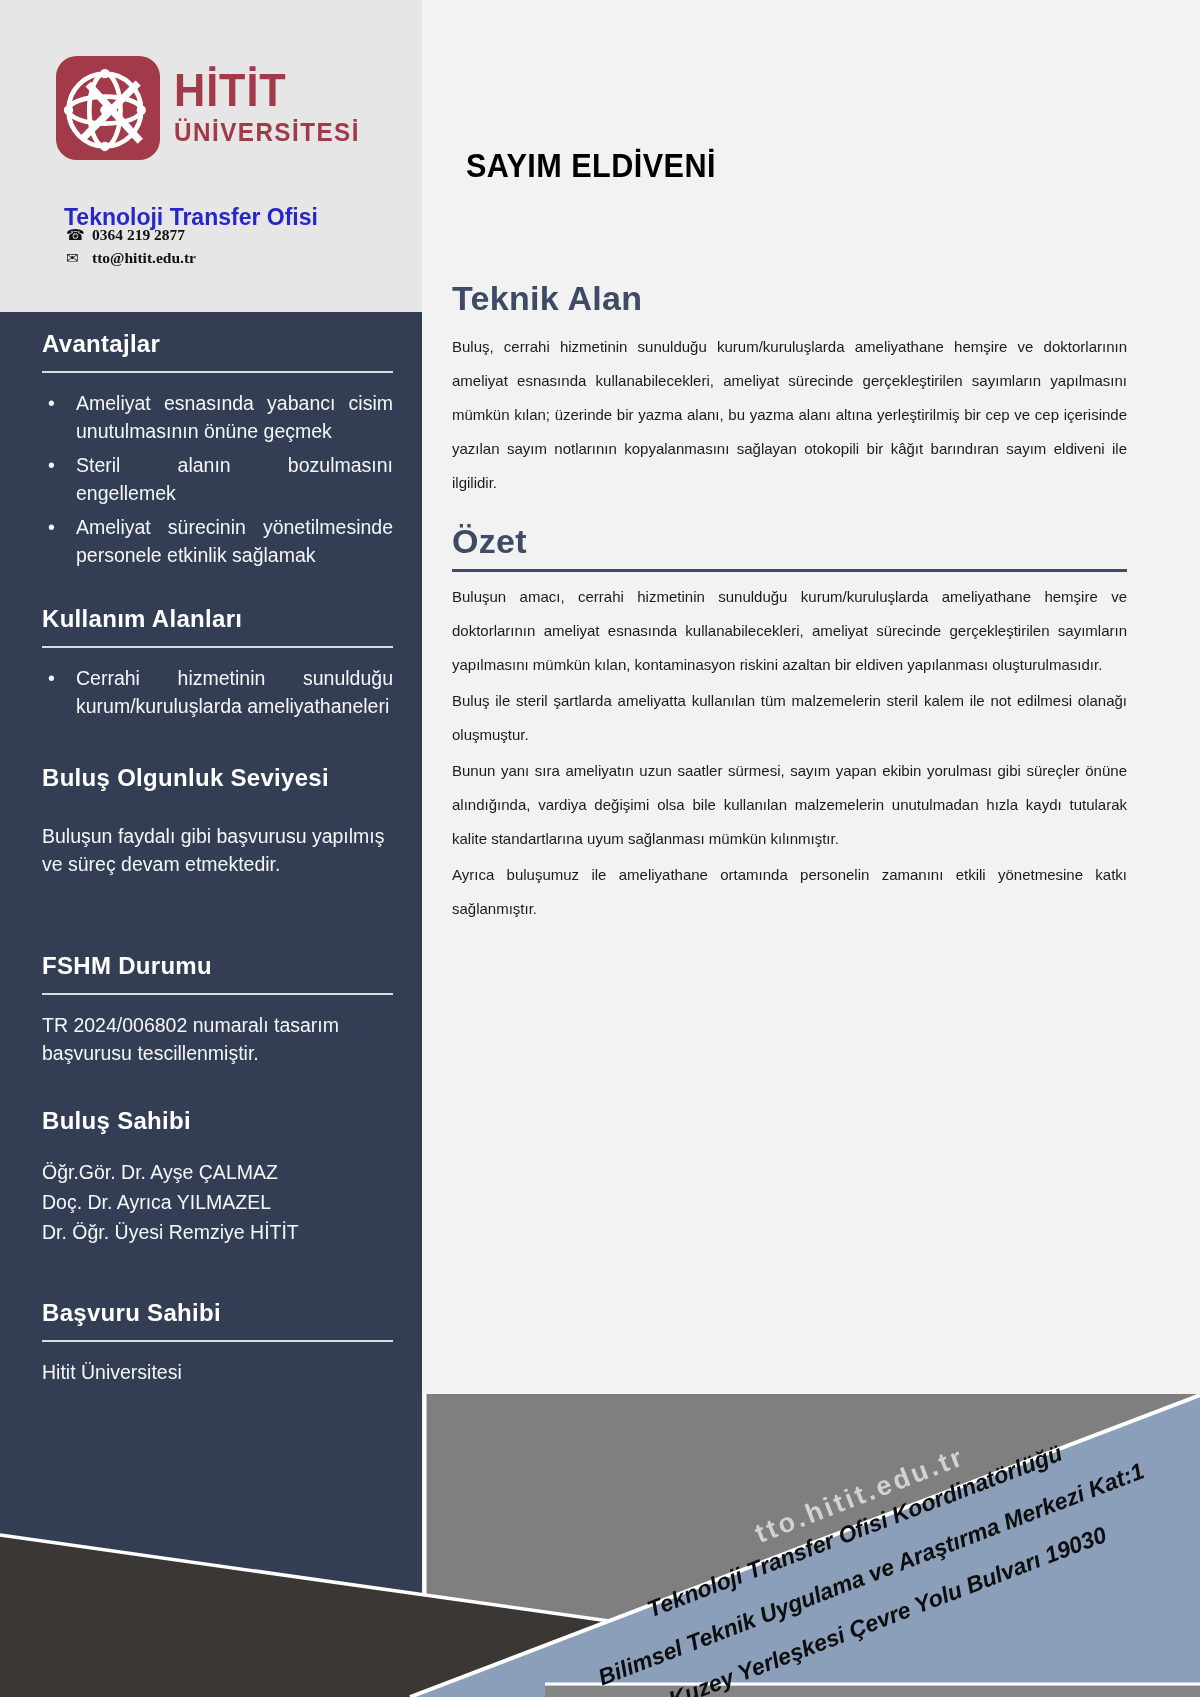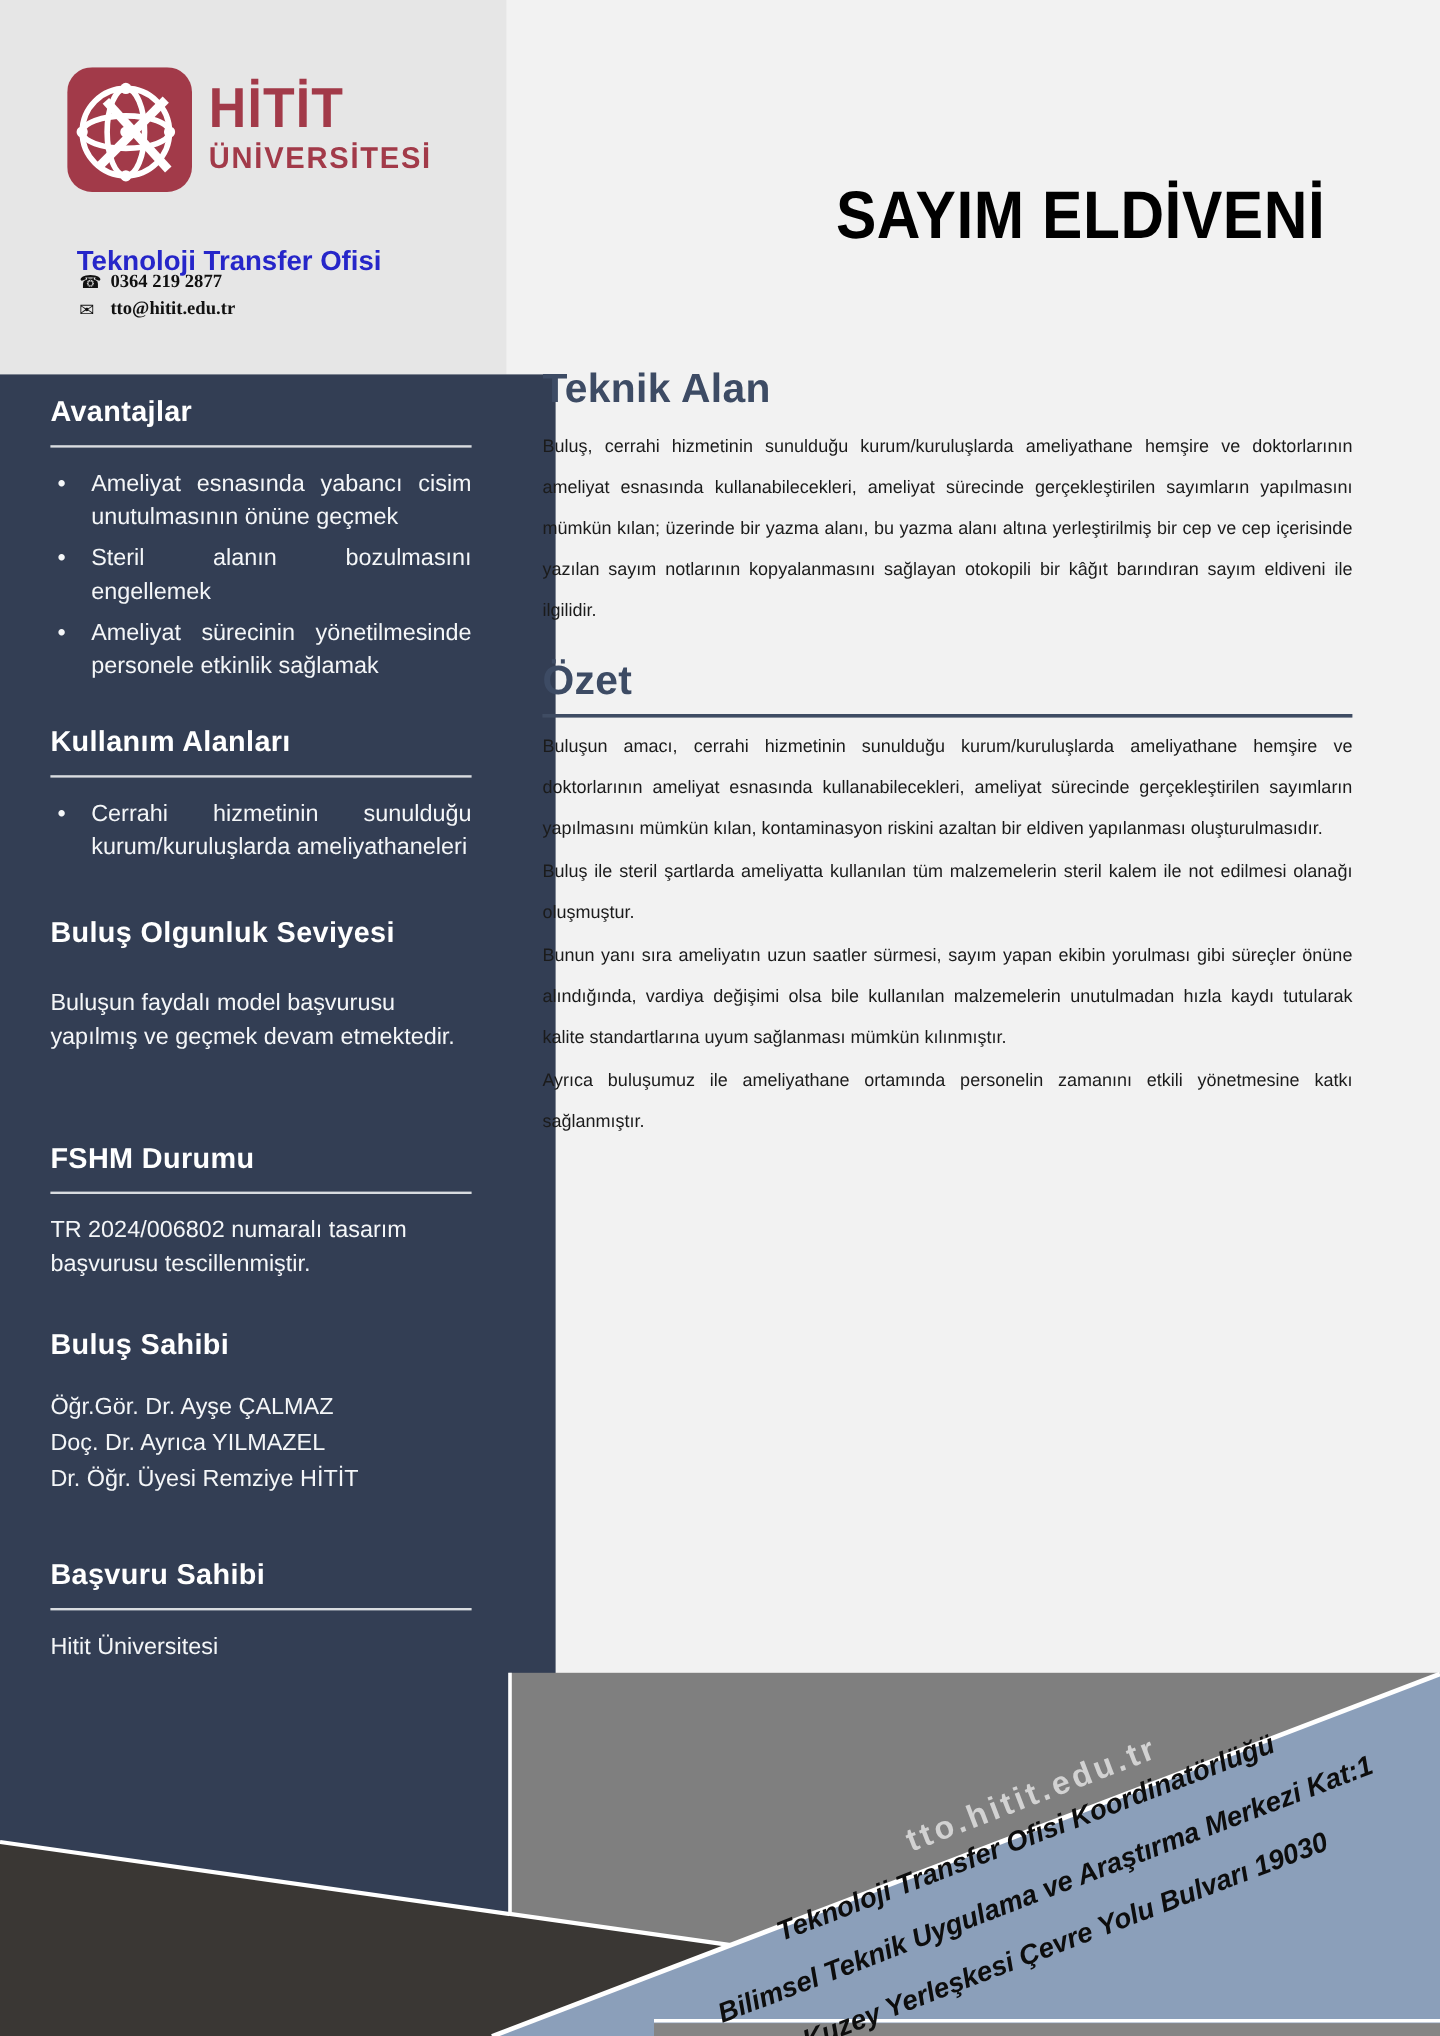--- a/index.html
+++ b/index.html
@@ -12,34 +12,34 @@
   .logo{width:104px;height:104px;flex:0 0 auto;}
   .brand-text{margin-left:14px;padding-top:10px;color:#a23a49;}
   .brand-l1{font-size:47px;font-weight:bold;line-height:1;transform:scaleX(.92);transform-origin:left;letter-spacing:1px;}
   .brand-l2{font-size:25px;font-weight:bold;letter-spacing:1.5px;margin-top:5px;transform:scaleX(.97);transform-origin:left;}
   .office{position:absolute;left:64px;top:204px;font-size:23px;font-weight:bold;color:#2626c9;}
   .contact{position:absolute;left:66px;top:226px;font-family:"Liberation Serif",serif;font-weight:bold;
            font-size:15.5px;color:#111;}
   .contact .row{display:flex;align-items:center;margin-bottom:5px;}
   .contact .ic{font-family:"DejaVu Sans",sans-serif;width:26px;font-weight:normal;font-size:15px;}
 
-  .side-body{position:absolute;left:0;top:312px;width:463px;height:1385px;background:#333e54;
+  .side-body{position:absolute;left:0;top:312px;width:422px;height:1385px;background:#333e54;
              color:#f4f6f8;box-sizing:border-box;padding:18px 28px 0 42px;}
   .s-sec h3{margin:0;font-size:24px;font-weight:bold;letter-spacing:.3px;color:#fff;}
   .s-line{height:2px;background:#d9dce0;margin-top:13px;width:351px;}
   .s-ul{list-style:none;margin:16px 0 0;padding:0;width:351px;}
   .s-ul li{position:relative;padding-left:34px;font-size:19.5px;line-height:28px;text-align:justify;margin-bottom:6px;}
   .s-ul li::before{content:"\2022";position:absolute;left:6px;}
   .s-p{width:351px;font-size:19.5px;line-height:28px;margin:16px 0 0;}
   .s-names{margin-top:22px;font-size:19.5px;line-height:30px;}
   .mt36{margin-top:36px;} .mt44{margin-top:44px;} .mt74{margin-top:74px;} .mt40{margin-top:40px;} .mt52{margin-top:52px;}
 
   
   .main{position:absolute;left:422px;top:0;width:778px;box-sizing:border-box;padding:146px 73px 0 30px;}
-  .doc-title{text-align:right;font-size:56px;font-weight:bold;color:#000;letter-spacing:.5px;}
+  .doc-title{text-align:left;font-size:34px;font-weight:bold;color:#000;letter-spacing:.5px;}
   .doc-title span{display:inline-block;transform:scaleX(.9);}
   .sec-h{font-size:34px;font-weight:bold;color:#3d4b64;letter-spacing:.3px;}
   .teknik{margin-top:94px;}
   .body-p{font-size:15px;line-height:34px;color:#1b1b1b;text-align:justify;margin:12px 0 0;}
   .ozet-h{margin-top:22px;}
   .ozet-rule{height:3px;background:#3f4c63;margin-top:8px;}
   .ozet-p{margin-top:8px;}
   .ozet-p + .ozet-p{margin-top:2px;}
 
   
@@ -106,21 +106,21 @@
     <div class="s-sec mt36">
       <h3>Kullanım Alanları</h3>
       <div class="s-line"></div>
       <ul class="s-ul">
         <li>Cerrahi hizmetinin sunulduğu kurum/kuruluşlarda ameliyathaneleri</li>
       </ul>
     </div>
 
     <div class="s-sec mt44">
       <h3>Buluş Olgunluk Seviyesi</h3>
-      <p class="s-p" style="margin-top:30px">Buluşun faydalı model başvurusu yapılmış ve geçmek devam etmektedir.</p>
+      <p class="s-p" style="margin-top:30px">Buluşun faydalı gibi başvurusu yapılmış ve süreç devam etmektedir.</p>
     </div>
 
     <div class="s-sec mt74">
       <h3>FSHM Durumu</h3>
       <div class="s-line"></div>
       <p class="s-p">TR 2024/006802 numaralı tasarım başvurusu tescillenmiştir.</p>
     </div>
 
     <div class="s-sec mt40">
       <h3>Buluş Sahibi</h3>

